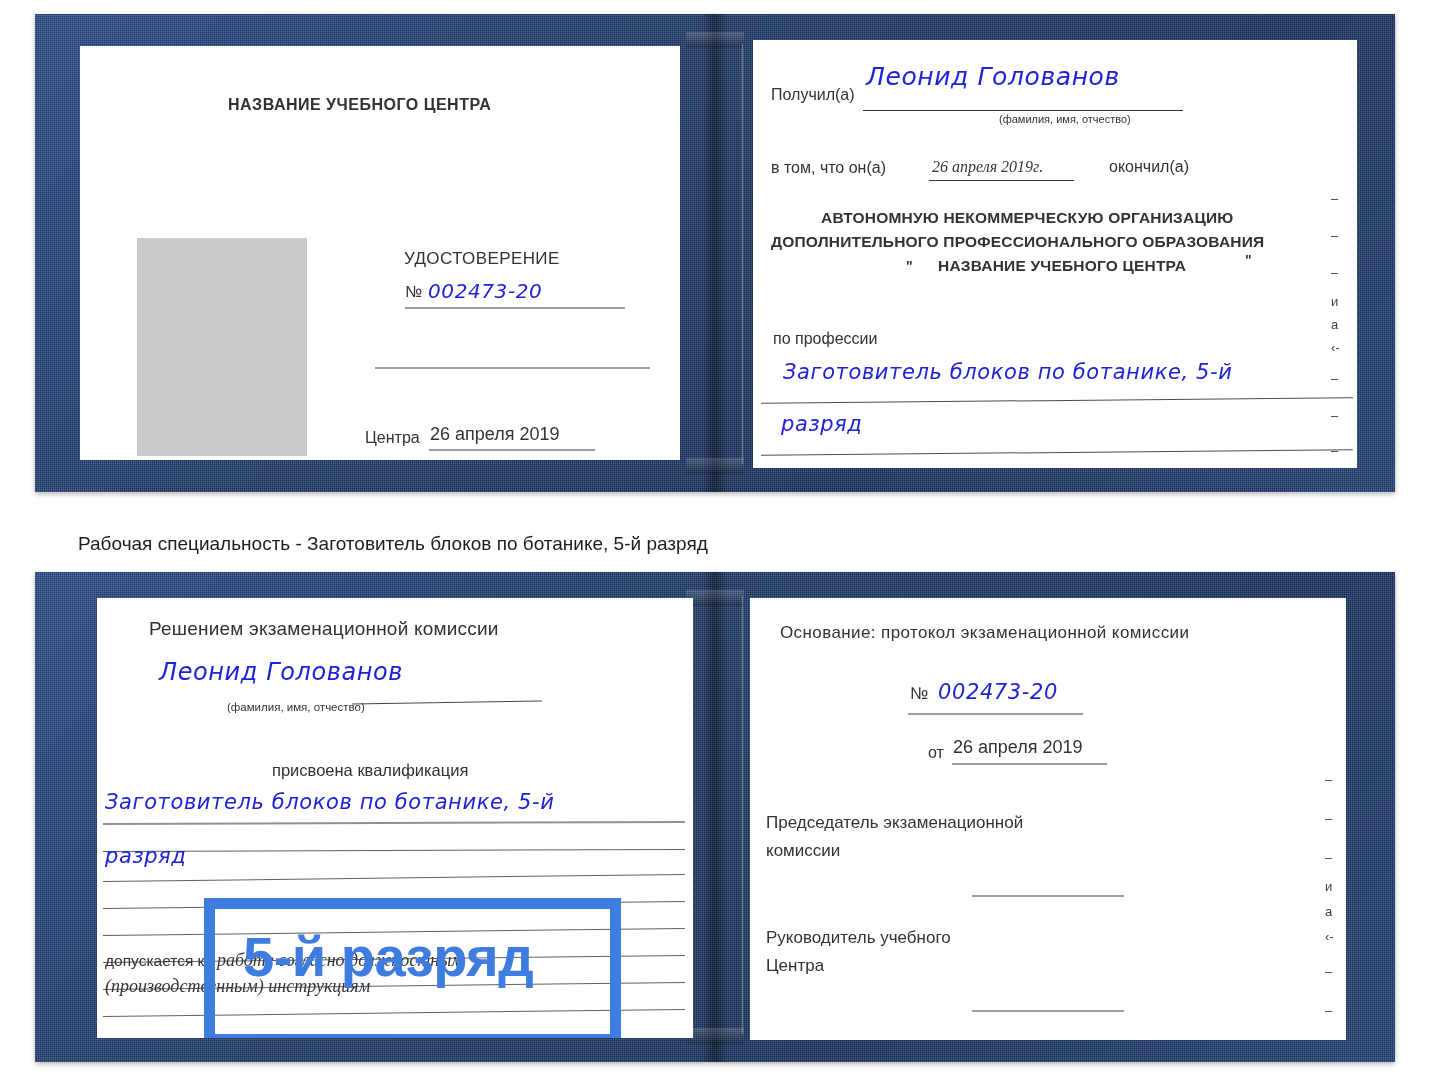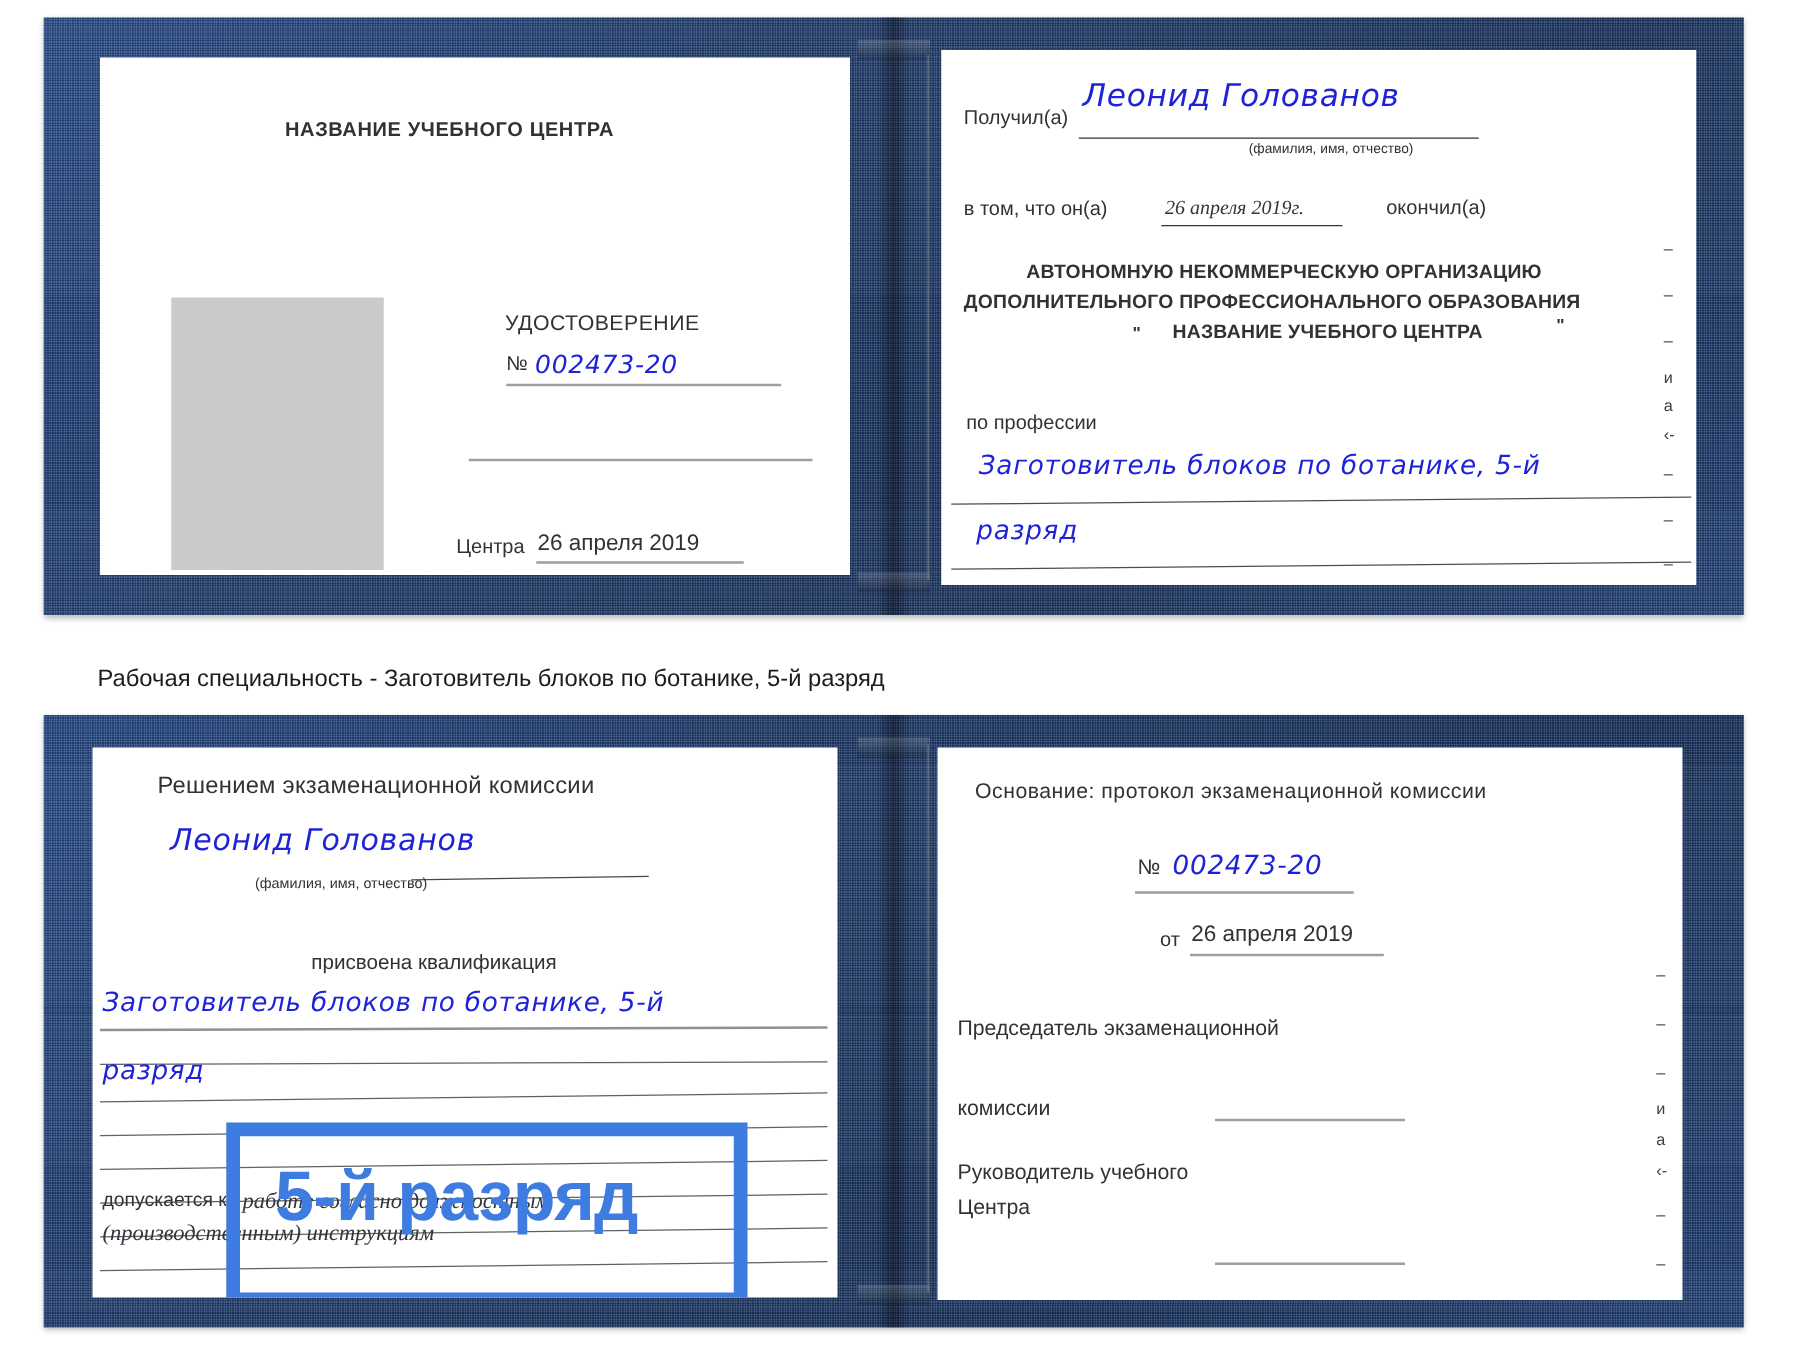--- a/index.html
+++ b/index.html
@@ -52,21 +52,21 @@
   .page {
     position: absolute;
     background: #ffffff;
     overflow: hidden;
   }
   .page.left  { left: 45px; top: 32px; }
   .page.right { top: 32px; }
 
   .cert.top .page.left   { width: 600px; height: 414px; left: 45px;  top: 32px; }
   .cert.top .page.right  { width: 604px; height: 428px; left: 718px; top: 26px; }
-  .cert.bottom .page.left  { width: 596px; height: 440px; left: 39px;  top: 26px; }
+  .cert.bottom .page.left  { width: 596px; height: 440px; left: 62px;  top: 26px; }
   .cert.bottom .page.right { width: 596px; height: 442px; left: 715px; top: 26px; }
 
   
   .center-rule {
     position: absolute;
     width: 1px;
     background: #6d7a8c;
     left: 707px;
   }
   .cert.top .center-rule    { top: 30px; height: 420px; }
@@ -259,21 +259,21 @@
 
     <span class="t" style="left:160px; top:86px; font-size:17px;">№</span>
     <span class="hand" style="left:188px; top:82px; font-size:21px;">002473-20</span>
     <div class="rule" style="left:158px; top:115px; width:175px;"></div>
 
     <span class="t" style="left:178px; top:146px; font-size:16px;">от</span>
     <span class="t" style="left:203px; top:139px; font-size:18px;">26 апреля 2019</span>
     <div class="rule" style="left:202px; top:165px; width:155px;"></div>
 
     <span class="t" style="left:16px; top:215px; font-size:17px;">Председатель экзаменационной</span>
-    <span class="t" style="left:16px; top:243px; font-size:17px;margin-top:36px;">комиссии</span>
+    <span class="t" style="left:16px; top:243px; font-size:17px;">комиссии</span>
     <div class="rule" style="left:222px; top:297px; width:152px;"></div>
 
     <span class="t" style="left:16px; top:330px; font-size:17px;">Руководитель учебного</span>
     <span class="t" style="left:16px; top:358px; font-size:17px;">Центра</span>
     <div class="rule" style="left:222px; top:412px; width:152px;"></div>
 
     <div class="edge-frag" style="left:575px; top:175px;">
       <div style="margin-bottom:26px;">–</div>
       <div style="margin-bottom:26px;">–</div>
       <div style="margin-bottom:16px;">–</div>

